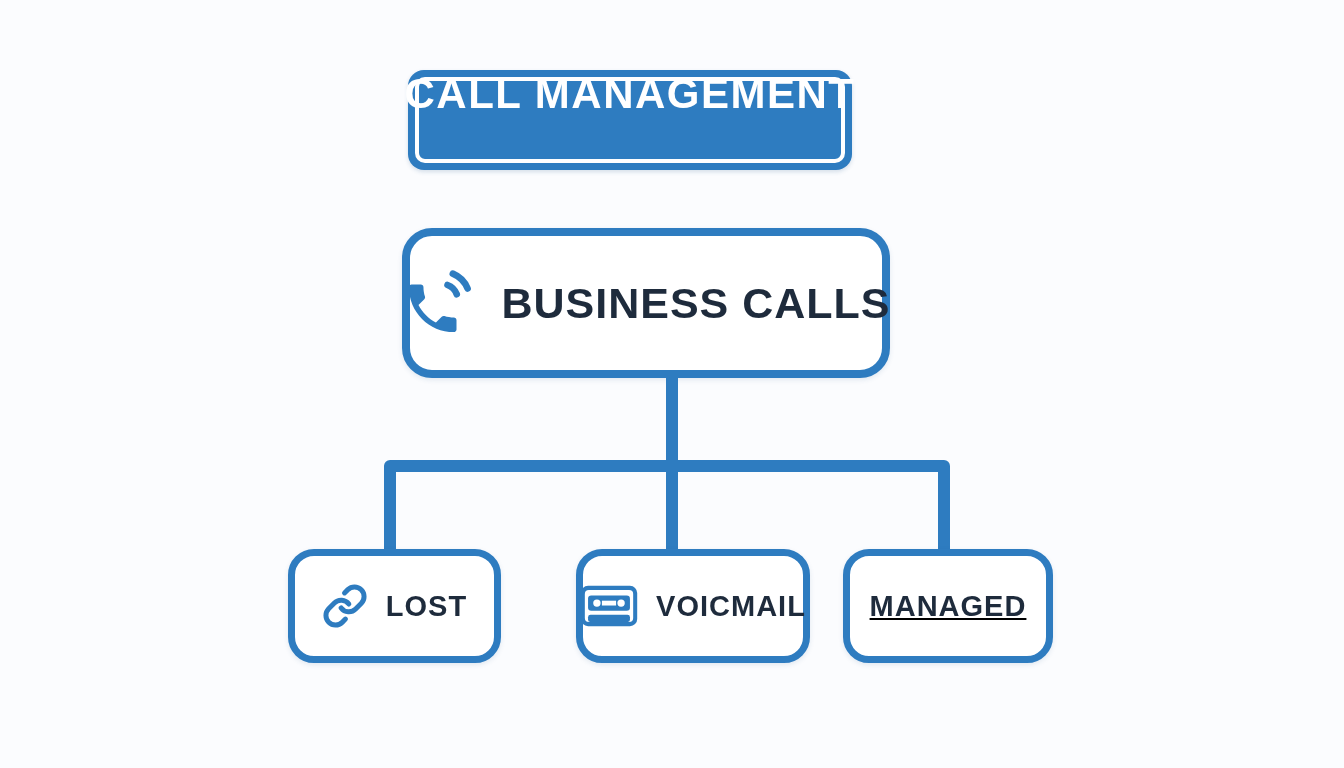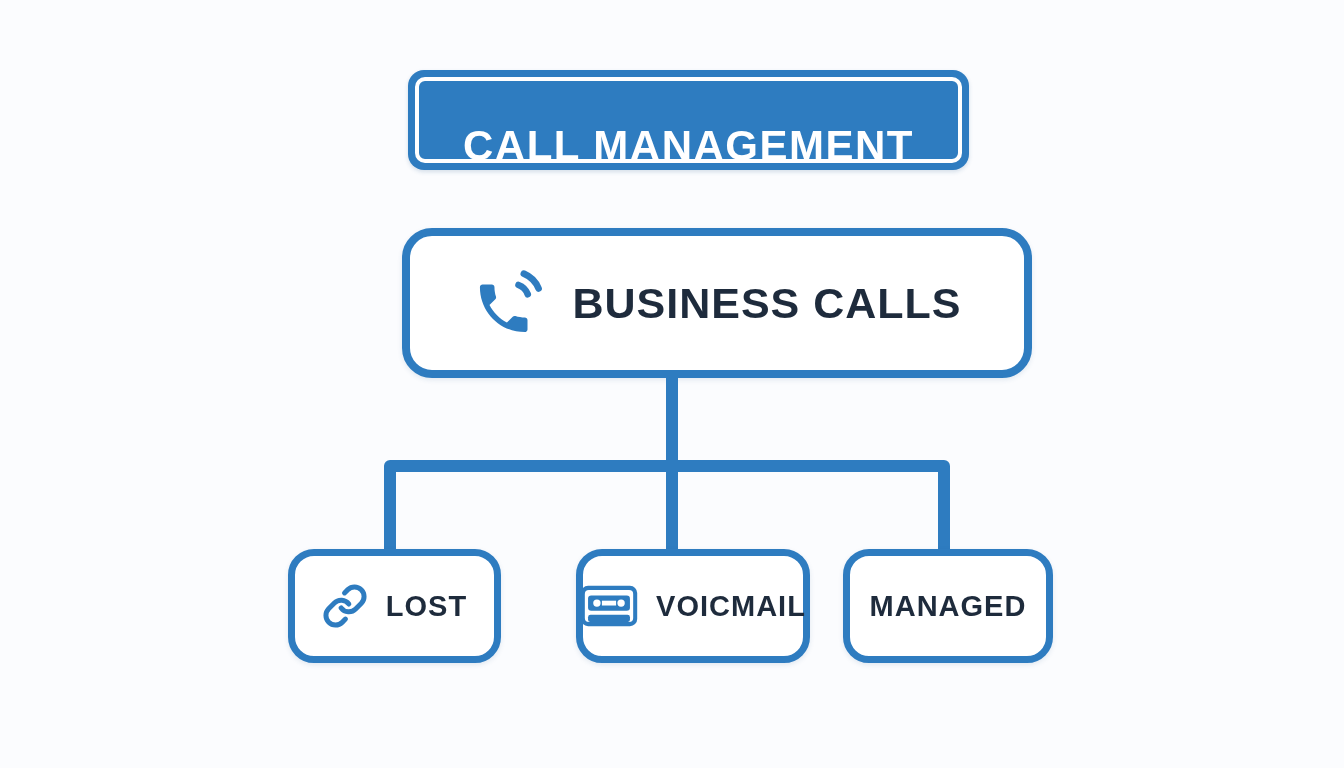--- a/index.html
+++ b/index.html
@@ -16,26 +16,26 @@
   }
   .stage {
     position: absolute;
     inset: 0;
   }
   
   .title-box {
     position: absolute;
     left: 408px;
     top: 70px;
-    width: 561px;
+    width: 444px;
     height: 100px;
     background: #2e7cc0;
     border-radius: 16px;
     display: flex;
-    align-items: flex-end;
+    align-items: flex-start;
     justify-content: center;
     box-shadow: 0 2px 4px rgba(40,90,140,0.18);
   }
   .title-inner-ring {
     position: absolute;
     inset: 7px;
     border: 4px solid #ffffff;
     border-radius: 10px;
     pointer-events: none;
   }
@@ -45,21 +45,21 @@
     font-weight: 700;
     letter-spacing: 1.5px;
     white-space: nowrap;
     position: relative;
   }
   
   .root-box {
     position: absolute;
     left: 402px;
     top: 228px;
-    width: 630px;
+    width: 488px;
     height: 150px;
     background: #ffffff;
     border: 8px solid #2e7cc0;
     border-radius: 30px;
     box-sizing: border-box;
     display: flex;
     align-items: center;
     justify-content: center;
     gap: 26px;
     box-shadow: 0 2px 5px rgba(40,90,140,0.12);
@@ -94,21 +94,21 @@
     border-radius: 26px;
     box-sizing: border-box;
     display: flex;
     align-items: center;
     justify-content: center;
     gap: 18px;
     box-shadow: 0 2px 5px rgba(40,90,140,0.12);
   }
   .child-lost    { left: 288px; width: 213px; }
   .child-voicmail{ left: 556px; width: 234px; margin-left: 20px; }
-  .child-managed { left: 843px; width: 210px; }
+  .child-managed { left: 843px; width: 210px; text-decoration: underline; }
   .child-box .icon svg {
     display: block;
   }
   .child-lost .icon svg { width: 46px; height: 46px; }
   .child-voicmail .icon svg { width: 58px; height: 42px; }
   .child-label {
     color: #1e2b3c;
     font-size: 29px;
     font-weight: 700;
     letter-spacing: 1px;

